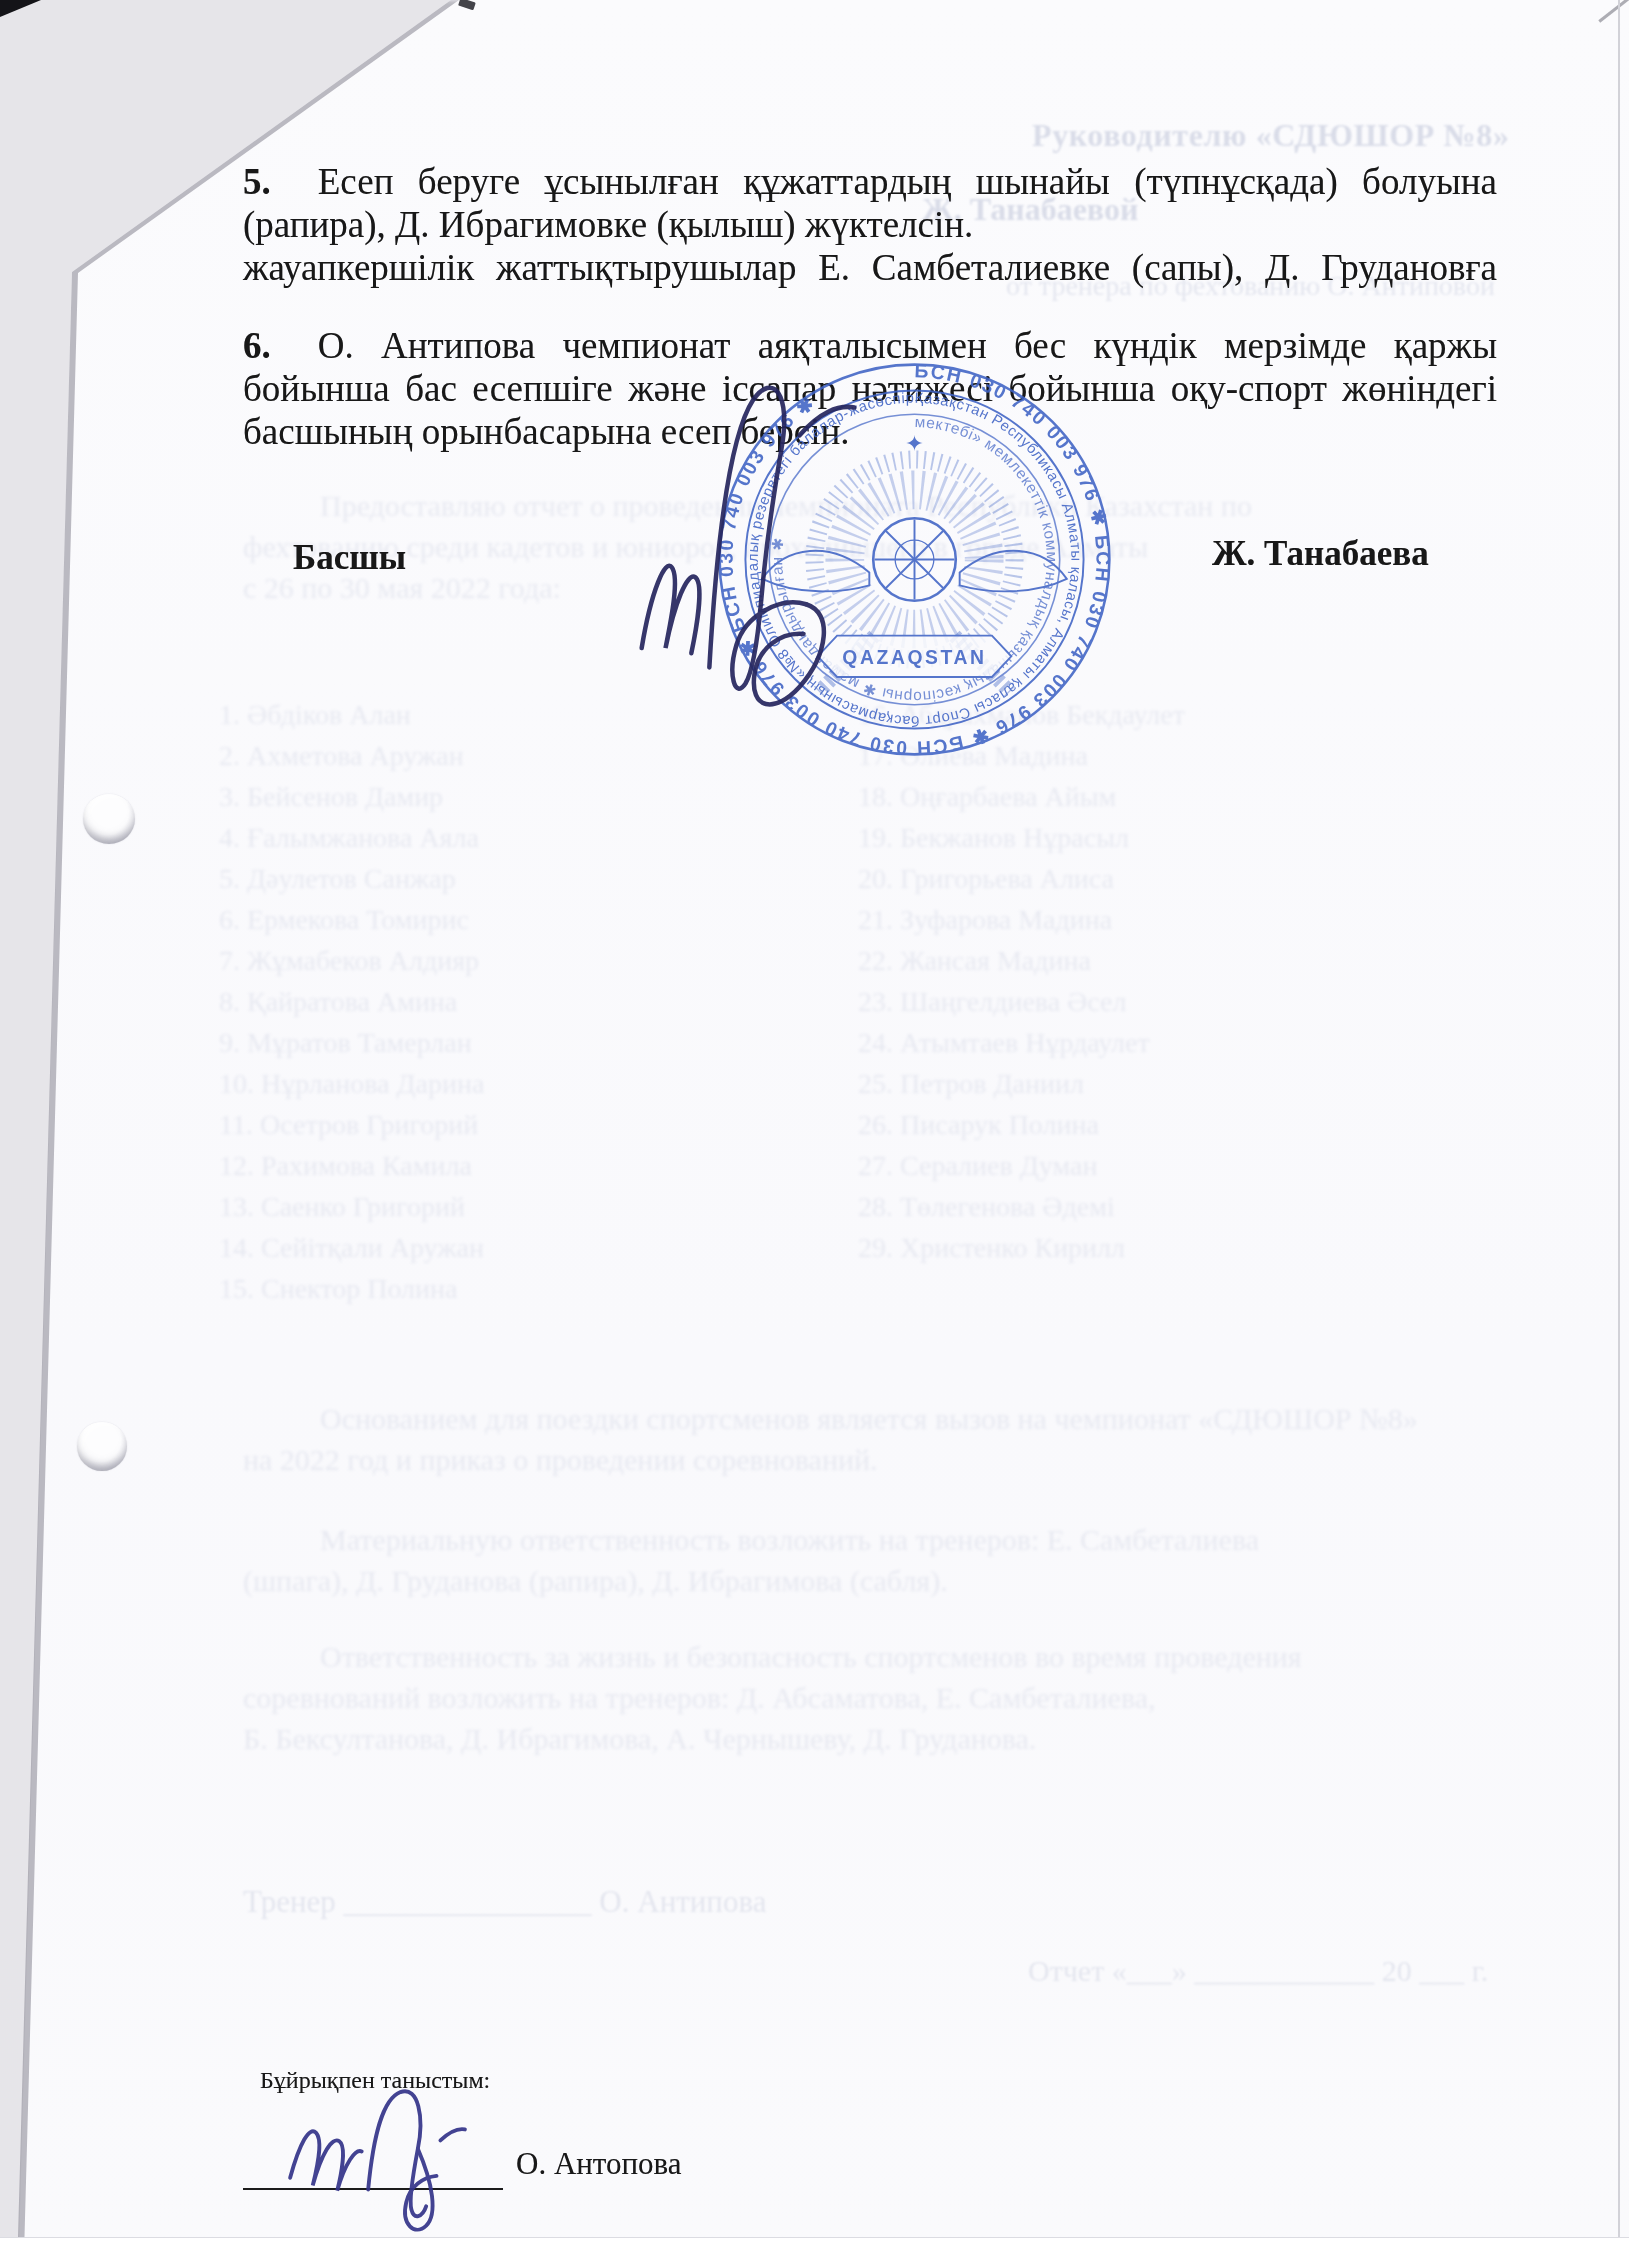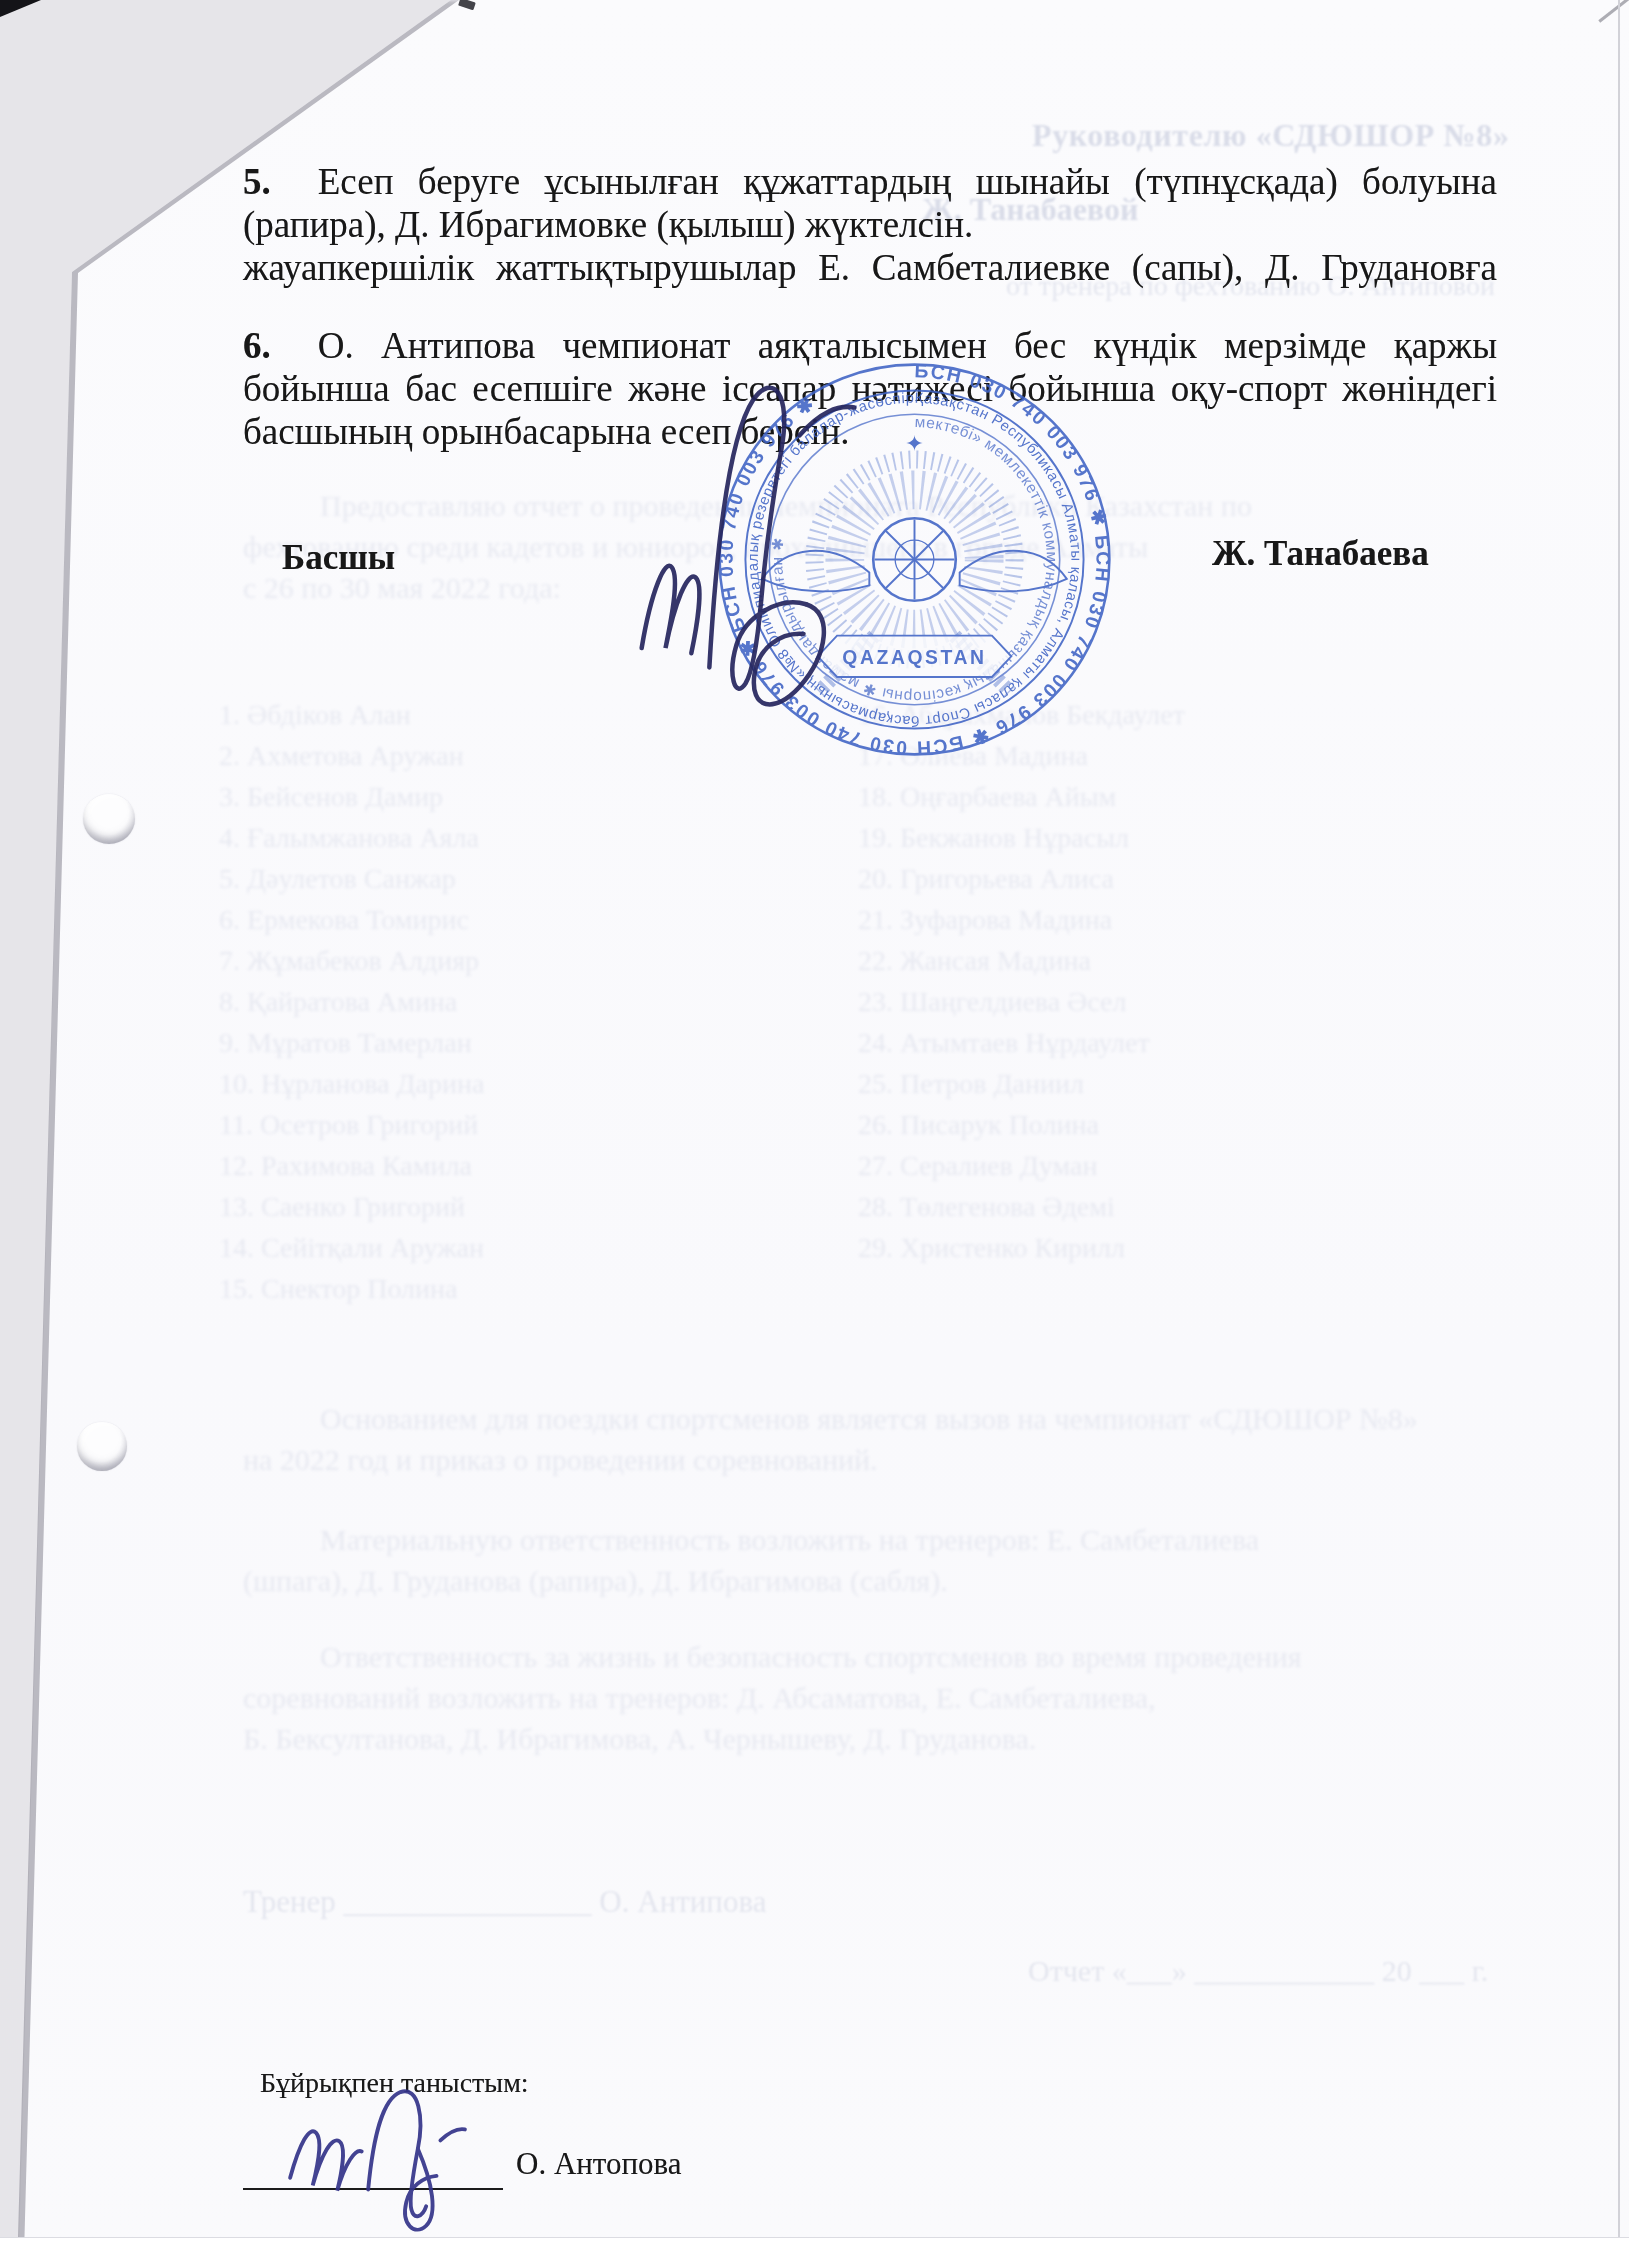--- a/index.html
+++ b/index.html
@@ -31,23 +31,23 @@
   
   .doc{position:absolute;color:#181818;text-shadow:0 0 0.6px rgba(10,10,10,.35);}
   .para{left:243px;width:1254px;font-size:37px;line-height:43px;}
   .p5{top:160px;} .p6{top:324px;}
   .ln{display:block;}
   .jst{text-align:justify;text-align-last:justify;}
   .first{display:flex;gap:13px;}
   .first .num{font-weight:700;flex:0 0 auto;}
   .first .rest{flex:1 1 auto;text-align:justify;text-align-last:justify;margin-left:34px;}
   .lbl-bold{font-weight:700;font-size:35px;}
-  .director-title{left:282px;top:538px;}
+  .director-title{left:293px;top:538px;}
   .director-name{left:1212px;top:534px;}
-  .ack-label{left:260px;top:2067px;font-size:28px;}
+  .ack-label{left:260px;top:2067px;font-size:24px;}
   .ack-name{left:516px;top:2146px;font-size:31px;}
   .sig-line{position:absolute;left:243px;top:2188px;width:260px;height:1.9px;background:#1c1c1c;}
   
   .ghost{position:absolute;color:#707da8;font-family:"Liberation Serif","DejaVu Serif",serif;}
   .g-strong{opacity:.24;filter:blur(1px);font-weight:700;}
   .g-soft{opacity:.13;filter:blur(1.4px);}
   .g-med{opacity:.16;filter:blur(1.3px);}
   .gh1{left:1032px;top:117px;font-size:32px;letter-spacing:0.6px;}
   .gh2{left:922px;top:191px;font-size:32px;}
   .gh3{left:1006px;top:270px;font-size:28px;}

